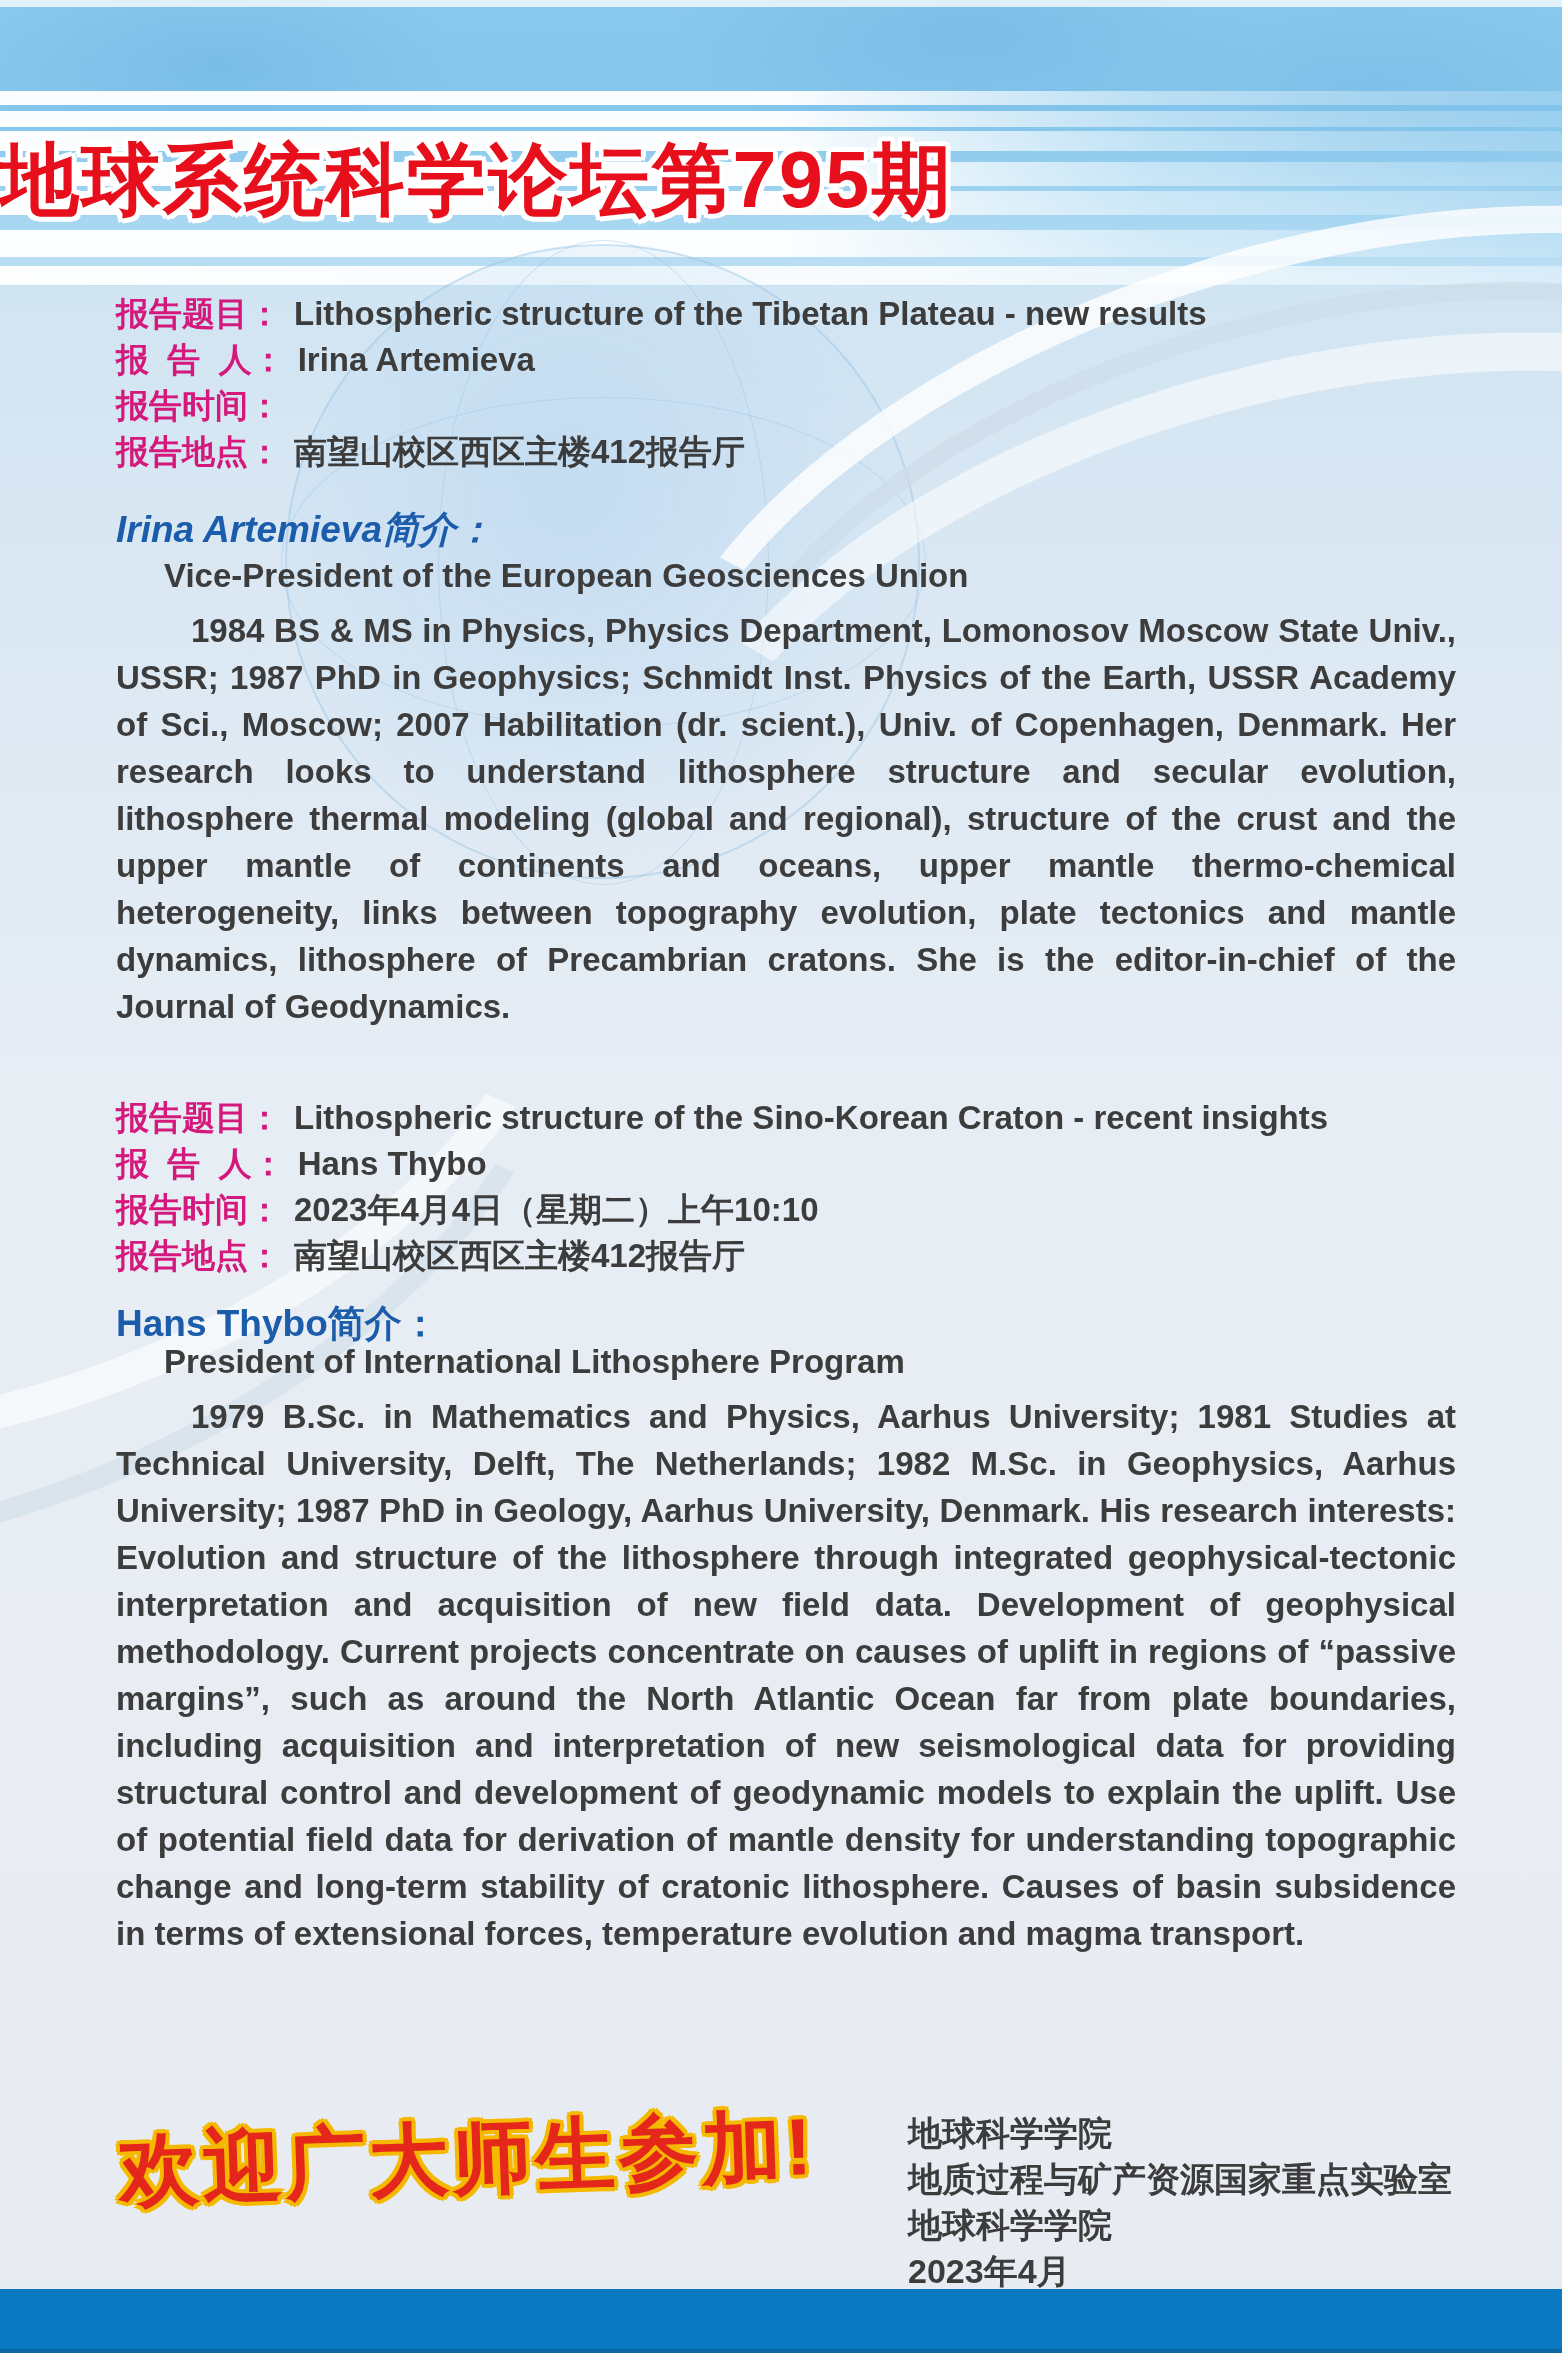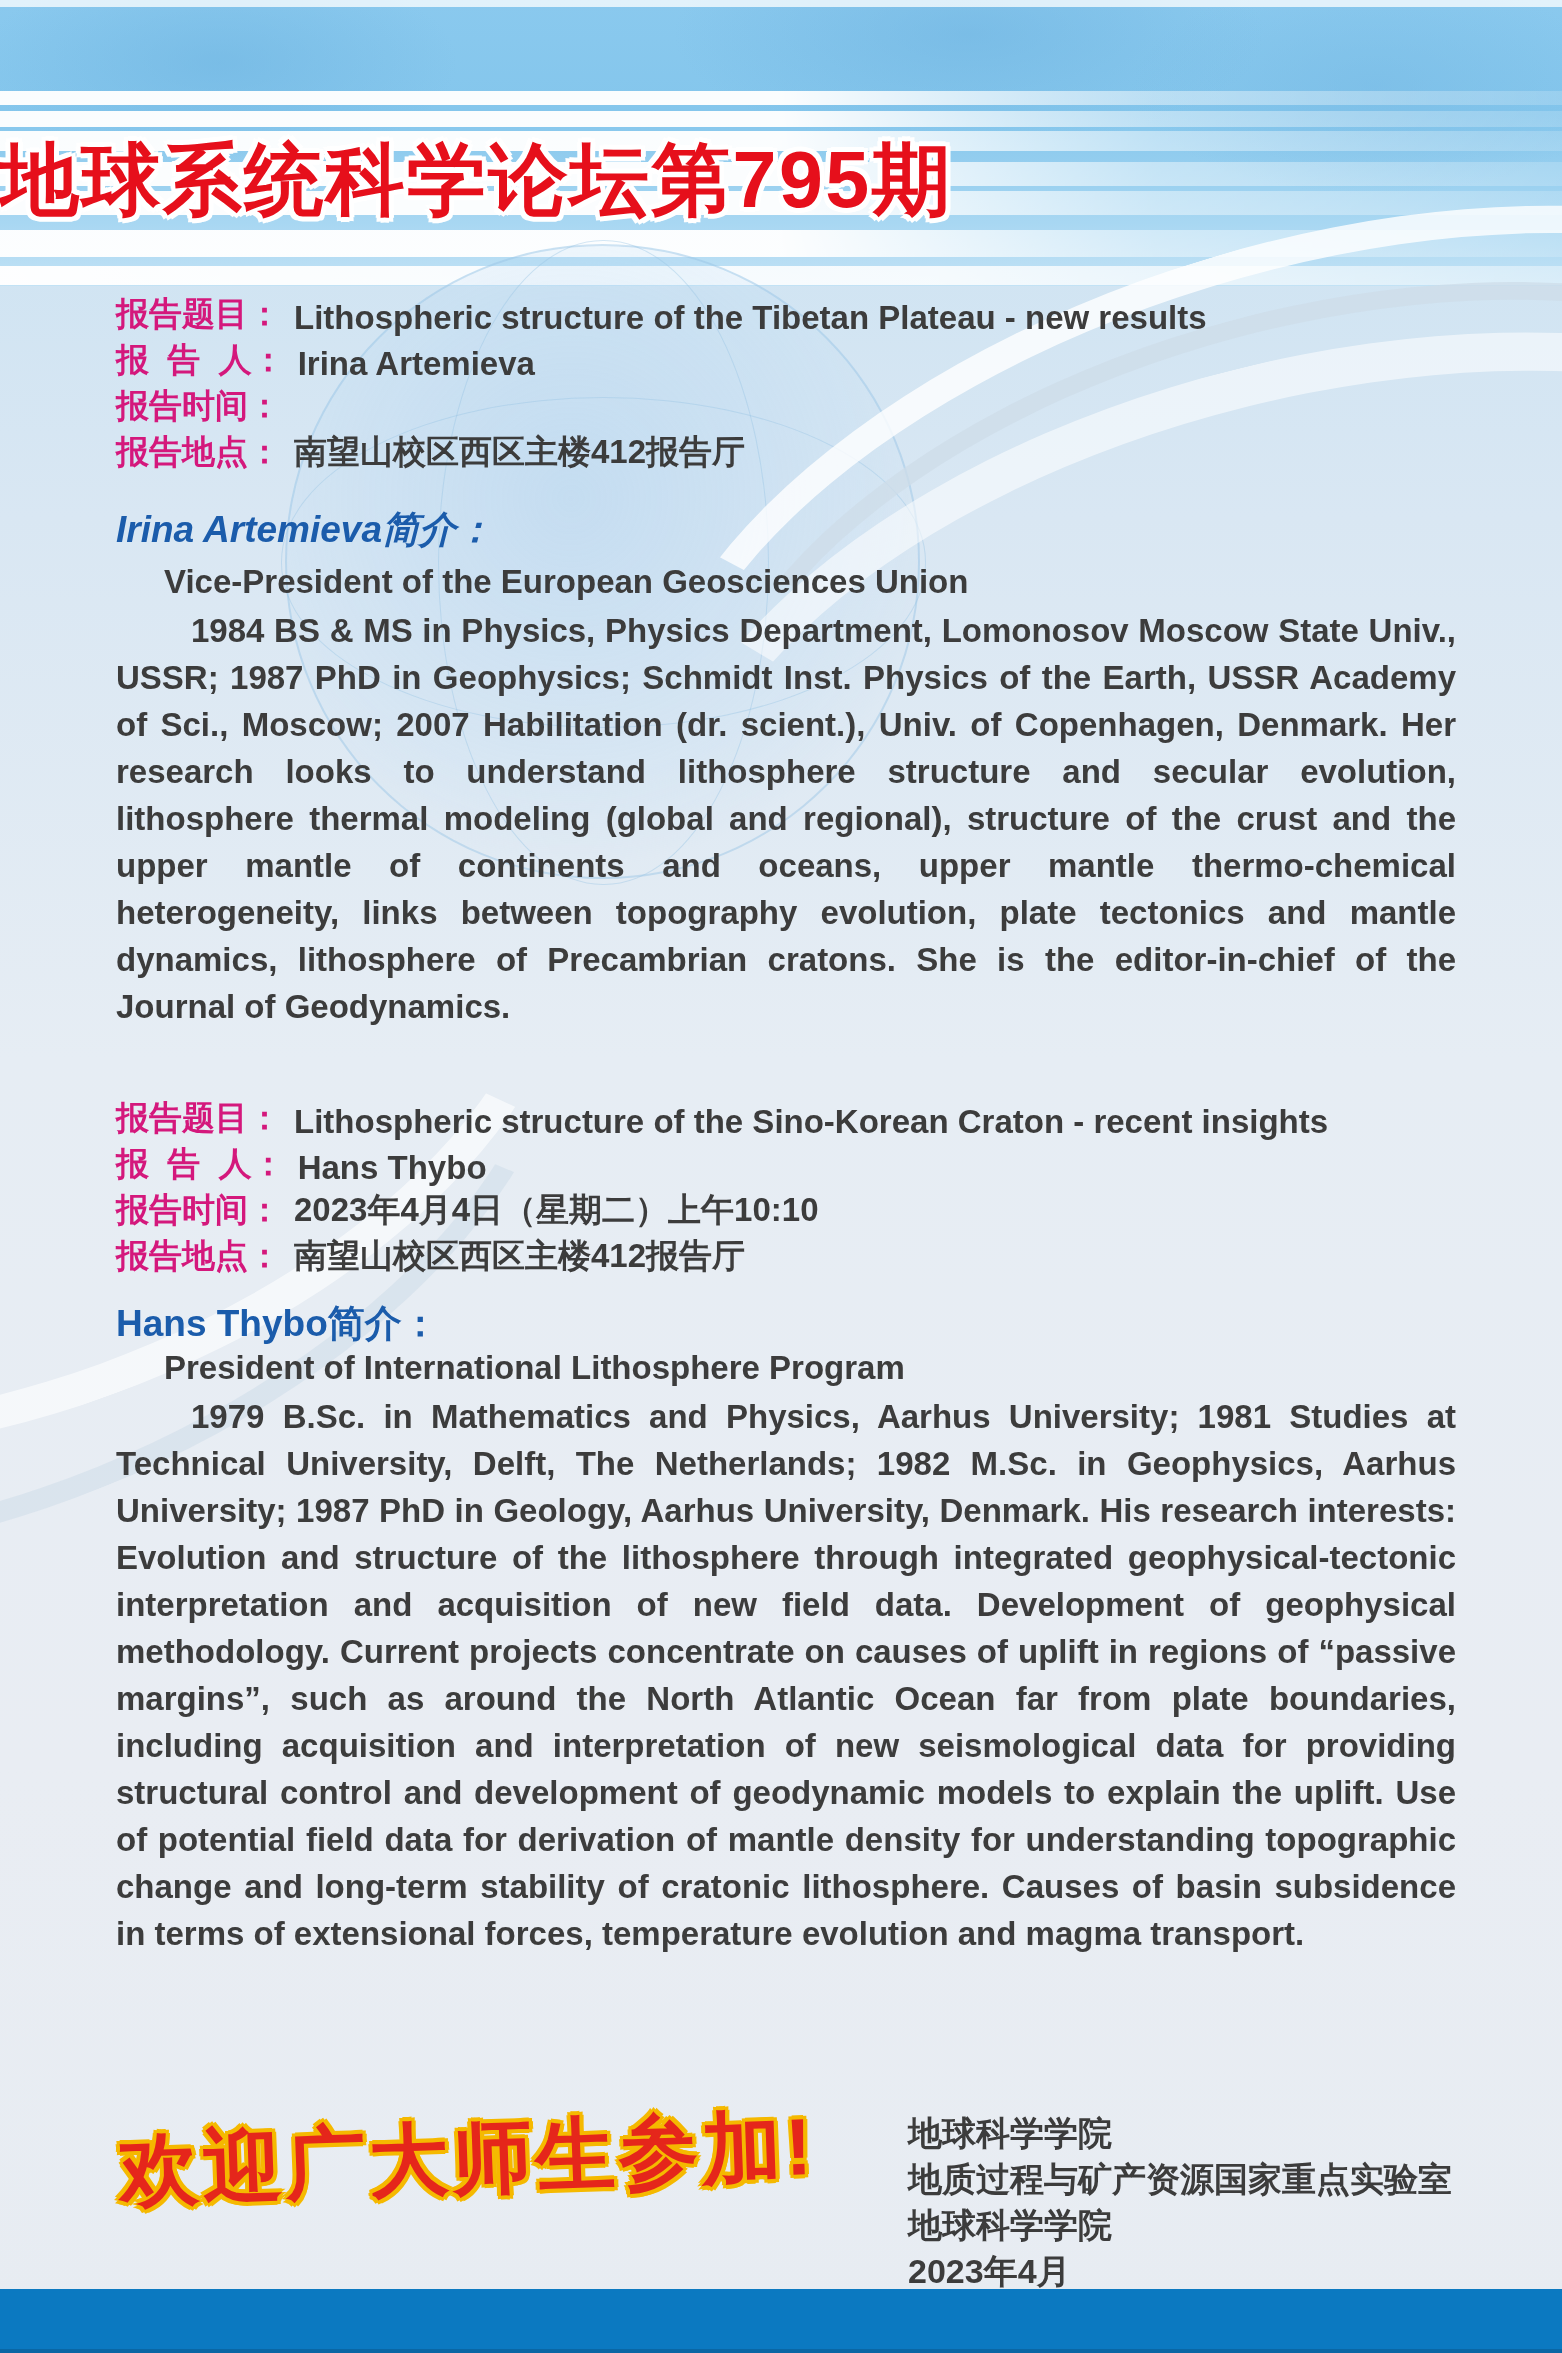--- a/index.html
+++ b/index.html
@@ -45,25 +45,25 @@
     border-color:rgba(255,255,255,.8) transparent transparent transparent;}
   .wave-r2{right:-391px;top:309px;width:1270px;height:684px;border-width:18px;transform:rotate(-15deg);
     border-color:rgba(205,220,232,.75) transparent transparent transparent;}
   .wave-r3{right:-456px;top:358px;width:1384px;height:749px;border-width:39px;transform:rotate(-14deg);
     border-color:rgba(255,255,255,.55) transparent transparent transparent;}
   .wave-l1{left:-619px;top:716px;width:1221px;height:700px;border-width:33px;transform:rotate(160deg);
     border-color:rgba(255,255,255,.6) transparent transparent transparent;}
   .wave-l2{left:-667px;top:781px;width:1270px;height:732px;border-width:21px;transform:rotate(158deg);
     border-color:rgba(208,222,234,.6) transparent transparent transparent;}
   .details{position:absolute;}
-  .detail-row{display:flex;align-items:flex-end;height:46px;}
+  .detail-row{display:flex;align-items:center;height:46px;}
   .detail-label{flex:0 0 auto;font-size:33px;font-weight:700;color:#d4187c;white-space:pre;margin-right:13px;}
   .detail-value{font-size:33px;font-weight:700;color:#3c3c3c;white-space:nowrap;}
   .bio-heading{position:absolute;font-size:37px;font-weight:800;color:#1b5cab;}
-  .bio-subtitle{position:absolute;left:164px;font-size:33px;font-weight:700;color:#3c3c3c;margin-top:6px;}
+  .bio-subtitle{position:absolute;left:164px;font-size:33px;font-weight:700;color:#3c3c3c;}
   .bio-para{position:absolute;left:116px;width:1340px;font-size:33px;font-weight:700;color:#3c3c3c;
     line-height:47px;text-align:justify;text-indent:75px;}
   .t1-details{left:116px;top:291px;}
   .t1-heading{left:116px;top:505px;font-style:italic;}
   .t1-subtitle{top:557px;}
   .t1-para{top:607px;}
   .t2-details{left:116px;top:1095px;}
   .t2-heading{left:116px;top:1291px;margin-top:8px;}
   .t2-subtitle{top:1343px;}
   .t2-para{top:1393px;}

